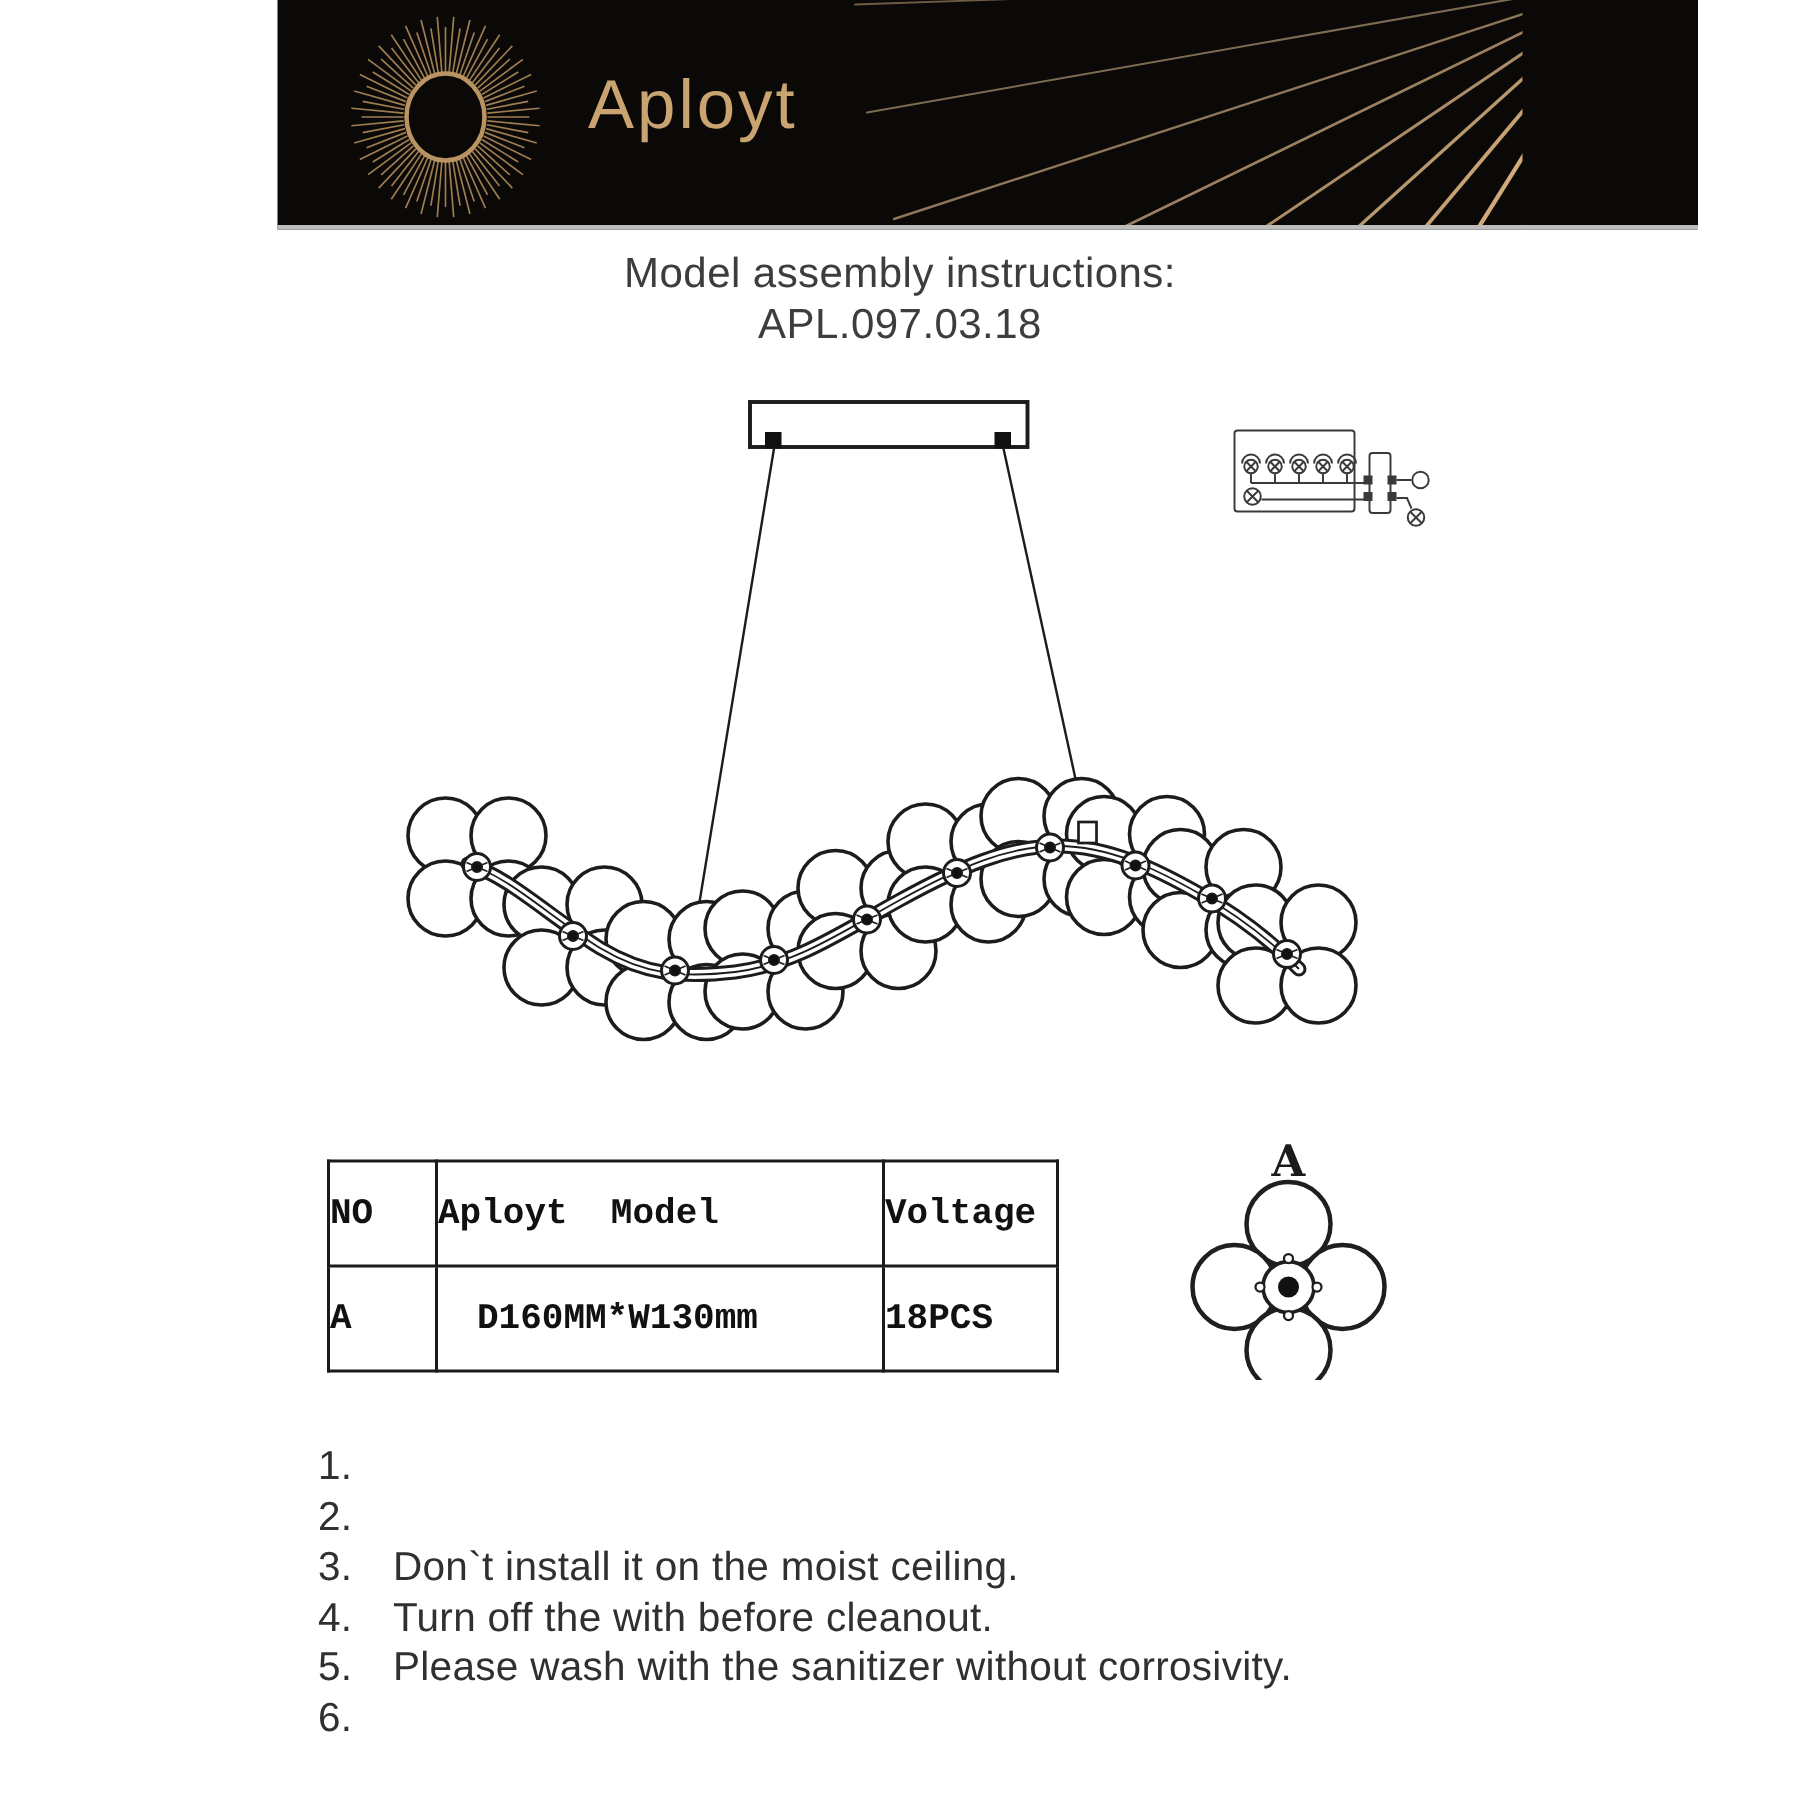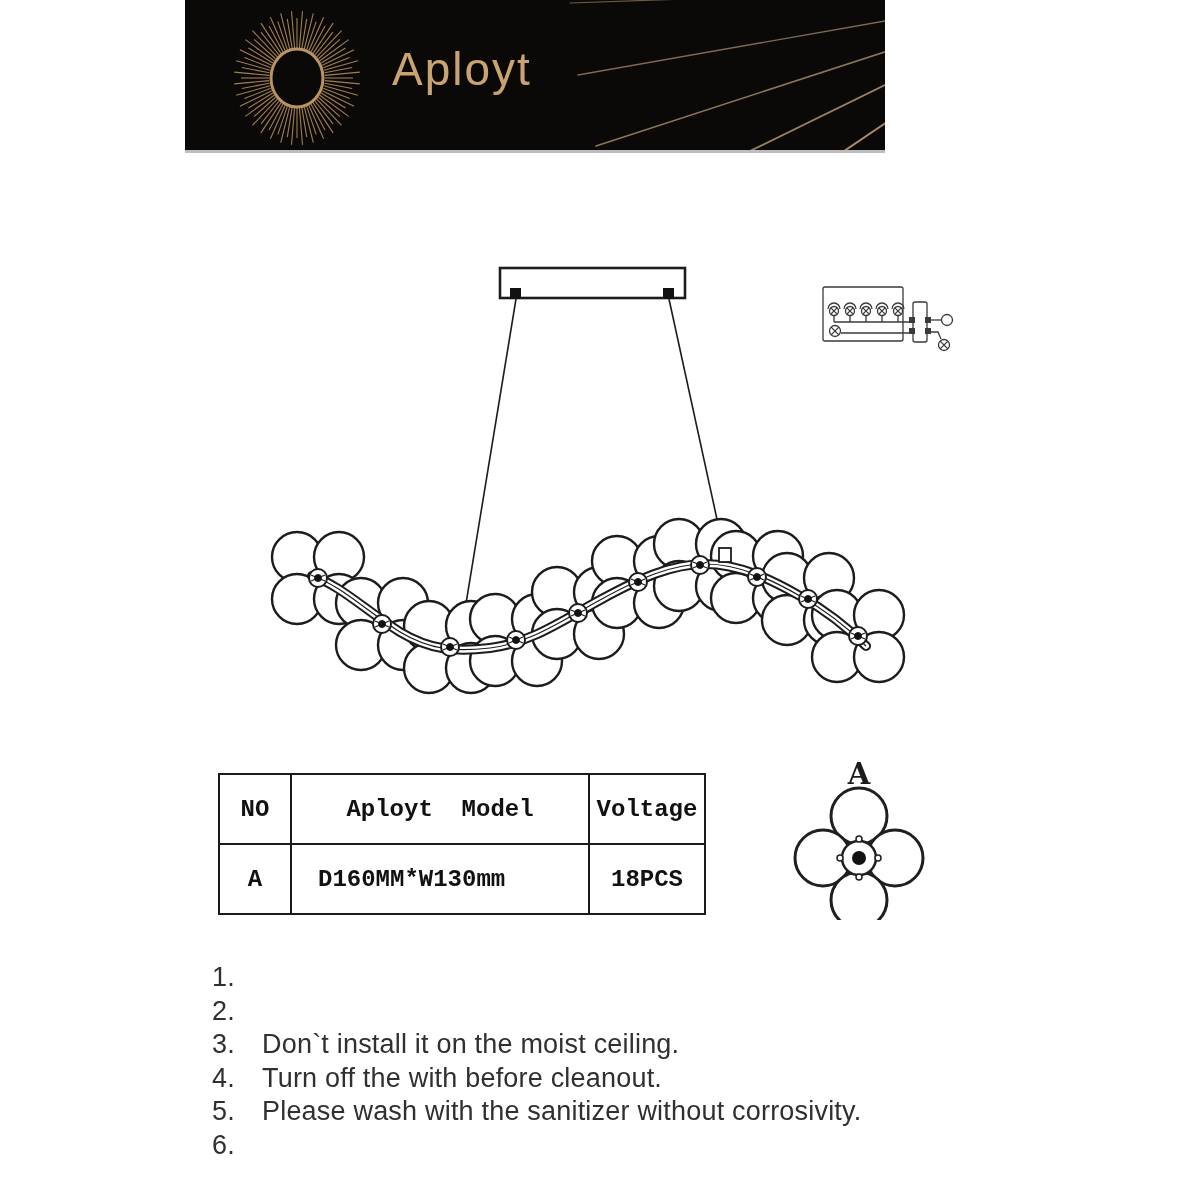--- a/index.html
+++ b/index.html
@@ -4,21 +4,21 @@
 <style>
   html,body{margin:0;padding:0;}
   body{
     width:1200px;height:1200px;background:#ffffff;
     font-family:"Liberation Sans",sans-serif;color:#303030;
   }
   .page{position:relative;width:1200px;height:1200px;overflow:hidden;background:#fff;}
 
   
   .banner{
-    position:absolute;left:185px;top:0;width:700px;height:150px;
+    position:absolute;left:185px;top:0;width:947px;height:150px;
     background:#0b0907;border-bottom:3px solid #bdbdbd;overflow:hidden;
   }
   .banner svg{position:absolute;left:0;top:0;}
   .brand{
     position:absolute;left:207px;top:42px;
     font-size:46px;font-weight:400;letter-spacing:2px;color:#c9a470;
   }
 
   
   .heading{
@@ -29,21 +29,21 @@
   
   .drawing{position:absolute;left:200px;top:250px;}
 
   
   .parts{
     position:absolute;left:218px;top:773px;width:486px;
     border-collapse:collapse;table-layout:fixed;
     font-family:"Liberation Mono",monospace;font-weight:700;color:#111;
   }
   .parts th,.parts td{
-    border:2.5px solid #1b1b1b;text-align:center;white-space:pre;
+    border:2.5px solid #1b1b1b;text-align:left;white-space:pre;
     font-size:24px;font-weight:700;padding:0;
   }
   .parts th{height:68px;}
   .parts td{height:68px;}
   .parts td.model-cell{text-align:left;padding-left:26px;margin-top:20px;}
 
   
   .detail{position:absolute;left:775px;top:738px;}
 
   
@@ -147,20 +147,24 @@
         <line x1="905" y1="-15" x2="629" y2="426" stroke="#d0aa7b" stroke-width="2.8"></line>
         <line x1="905" y1="-15" x2="694" y2="460" stroke="#d8b183" stroke-width="3"></line>
         <line x1="905" y1="-15" x2="762" y2="485" stroke="#ddb588" stroke-width="3.2"></line>
         <line x1="905" y1="-15" x2="824" y2="498" stroke="#e0b88a" stroke-width="3.4"></line>
         <line x1="905" y1="-15" x2="878" y2="504" stroke="#e2ba8c" stroke-width="3.6"></line>
       </g>
     </svg>
     <div class="brand">Aployt</div>
   </header>
 
+  <div class="heading">
+    <div>Model assembly instructions:</div>
+    <div>APL.097.03.18</div>
+  </div>
 
   <svg class="drawing" width="800" height="470" viewBox="200 250 800 470">
     <g stroke="#1c1c1c" fill="none">
       <g>
         <rect x="500" y="268" width="185" height="30" stroke-width="2.6"></rect>
         <rect x="510" y="288" width="11" height="11" fill="#111" stroke="none"></rect>
         <rect x="663" y="288" width="11" height="11" fill="#111" stroke="none"></rect>
       </g>
       <line x1="516" y1="299" x2="460" y2="640" stroke-width="1.6"></line>
       <line x1="669" y1="299" x2="725" y2="556" stroke-width="1.6"></line>

